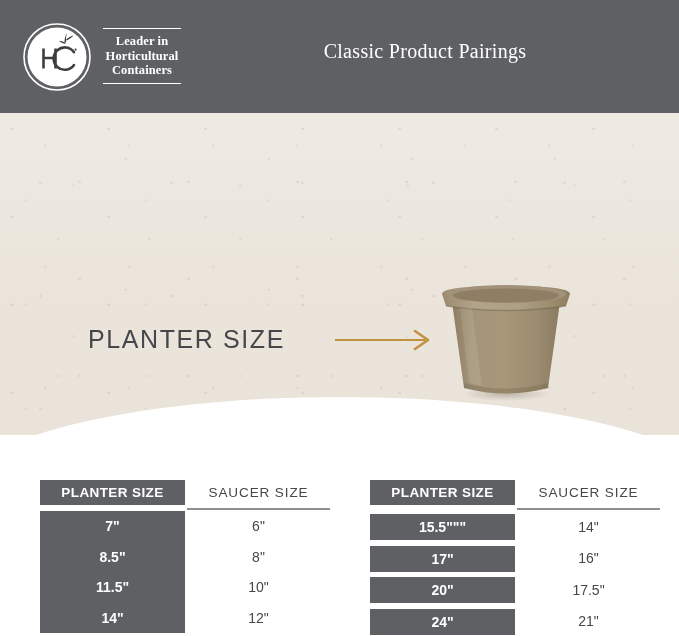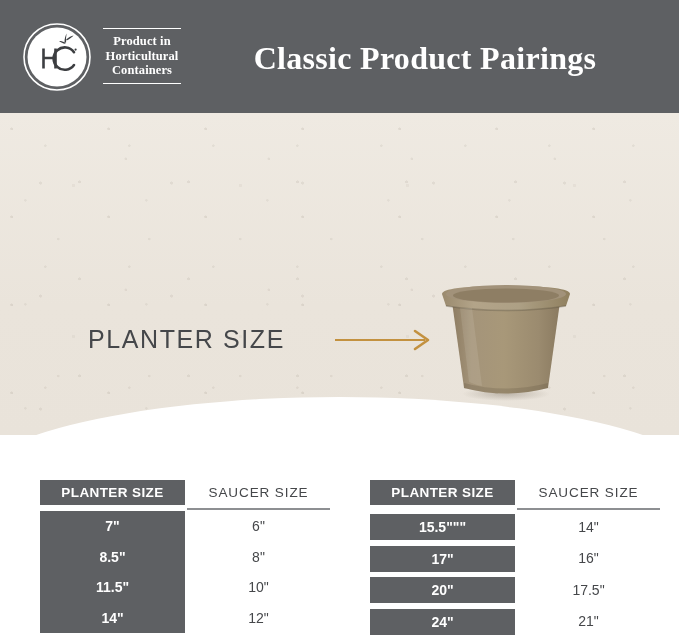--- a/index.html
+++ b/index.html
@@ -52,24 +52,23 @@
   #brand-tagline .rule.bottom { margin-top: 5px; }
   #brand-tagline .tl { display: block; white-space: nowrap; }
 
   #page-title {
     position: absolute;
     left: 190px; top: 40px;
     width: 470px;
     text-align: center;
     color: #ffffff;
     font-family: "Liberation Serif", serif;
-    font-size: 32px;
+    font-size: 20px;
     letter-spacing: 0.3px;
     white-space: nowrap;
-    font-weight: bold;
   }
 
   
   #hero-panel {
     position: absolute;
     left: 0; top: 113px;
     width: 679px;
     height: 322px;
     background: #ece7df;
     overflow: hidden;
@@ -206,21 +205,21 @@
       <g fill="none" stroke="#3c3e41" stroke-width="2.6">
         <path d="M21.5 26.5 L21.5 46.5 M21.5 36.0 L33.5 36.0 M33.5 26.5 L33.5 46.5"></path>
         <path d="M52.0 30.2 A11.2 11.2 0 1 0 52.0 43.0" stroke-linecap="round"></path>
       </g>
       <circle cx="53.6" cy="27.6" r="1.1" fill="#3c3e41"></circle>
     </svg>
   </div>
 
   <div id="brand-tagline">
     <div class="rule top"></div>
-    <span class="tl">Product in</span>
+    <span class="tl">Leader in</span>
     <span class="tl">Horticultural</span>
     <span class="tl">Containers</span>
     <div class="rule bottom"></div>
   </div>
 
   <div id="page-title">Classic Product Pairings</div>
 </div>
 
 <div id="hero-panel">
   <div id="hero-texture"></div>

